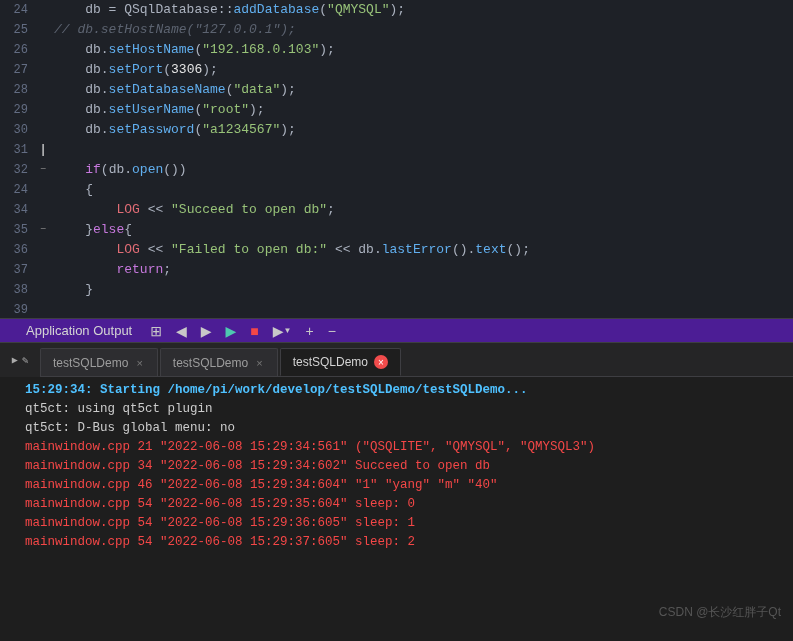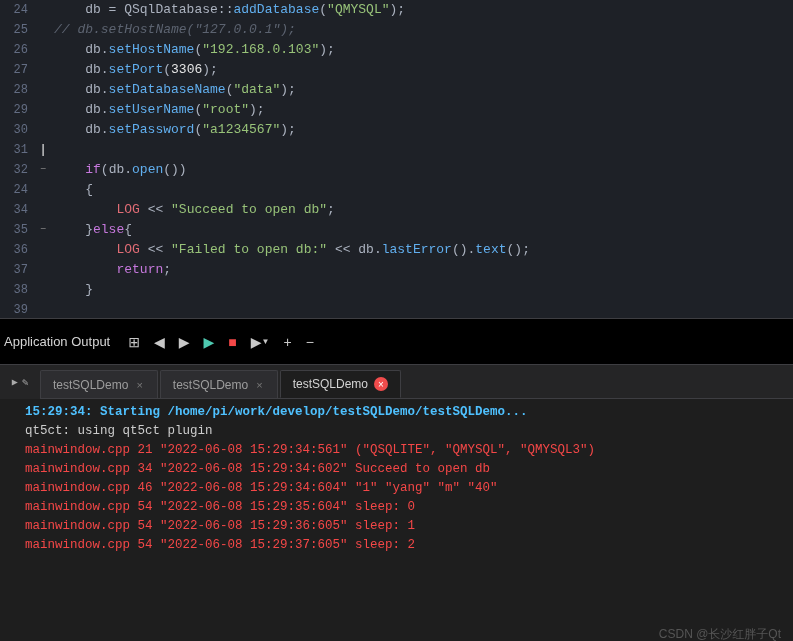--- a/index.html
+++ b/index.html
@@ -48,25 +48,25 @@
     .kw { color: #c678dd; }
     .fn { color: #61afef; }
     .str { color: #98c379; }
     .num { color: #e5e5e5; }
     .cmt { color: #5c6370; font-style: italic; }
     .plain { color: #abb2bf; }
     .macro { color: #e06c75; }
 
     
     .app-output-bar {
-      background: #000000;
-      height: 47px;
-      display: flex;
-      align-items: center;
-      padding: 0 4px;
+      background: #4c1d95;
+      height: 25px;
+      display: flex;
+      align-items: center;
+      padding: 0 26px;
       border-top: 1px solid #3e3e42;
       border-bottom: 1px solid #3e3e42;
       gap: 6px;
     }
 
     .app-output-title {
       color: #d4d4d4;
       font-family: 'Segoe UI', Arial, sans-serif;
       font-size: 13px;
       font-weight: 500;
@@ -317,20 +317,21 @@
       <div class="tab active">
         <span>testSQLDemo</span>
         <span class="tab-close active-close">×</span>
       </div>
     </div>
 </div>
 
 <div class="output-content" id="output-content">
   <div class="out-blue">15:29:34: Starting /home/pi/work/develop/testSQLDemo/testSQLDemo...</div>
     <div class="out-plain">qt5ct: using qt5ct plugin</div>
+    <div class="out-plain">qt5ct: D-Bus global menu: no</div>
     <div class="out-red">mainwindow.cpp 21 "2022-06-08 15:29:34:561" ("QSQLITE", "QMYSQL", "QMYSQL3")</div>
     <div class="out-red">mainwindow.cpp 34 "2022-06-08 15:29:34:602" Succeed to open db</div>
     <div class="out-red">mainwindow.cpp 46 "2022-06-08 15:29:34:604" "1" "yang" "m" "40"</div>
     <div class="out-red">mainwindow.cpp 54 "2022-06-08 15:29:35:604" sleep: 0</div>
     <div class="out-red">mainwindow.cpp 54 "2022-06-08 15:29:36:605" sleep: 1</div>
     <div class="out-red">mainwindow.cpp 54 "2022-06-08 15:29:37:605" sleep: 2</div>
     <div class="watermark">CSDN @长沙红胖子Qt</div>
 </div>
 
 </body></html>

